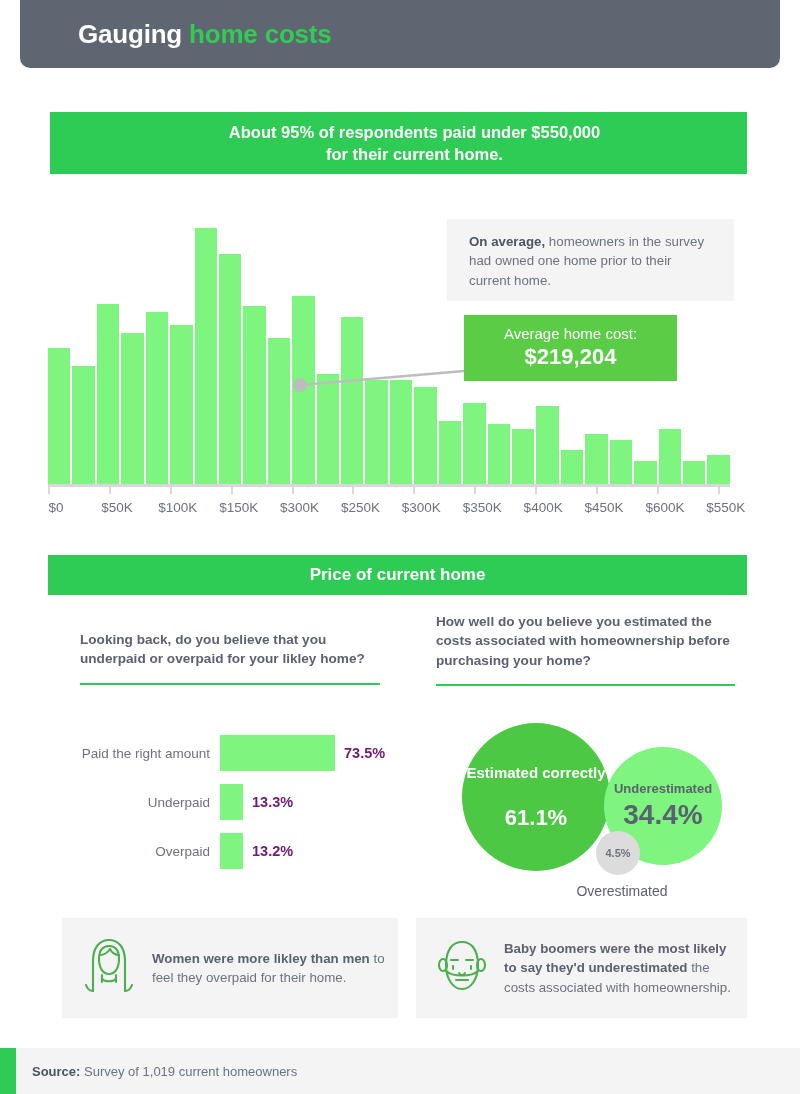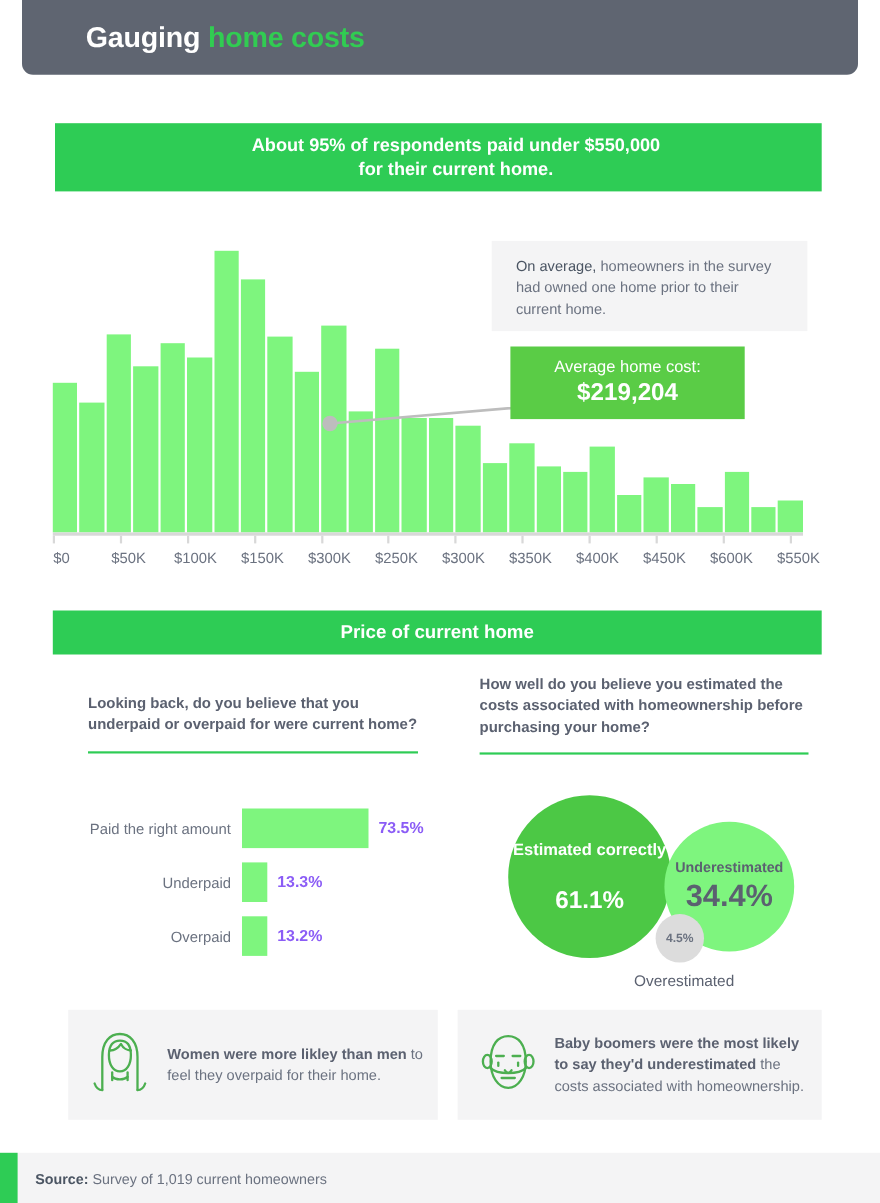--- a/index.html
+++ b/index.html
@@ -96,21 +96,21 @@
     left: 447px; top: 219px;
     width: 287px; height: 82px;
     background: #f4f4f5;
     padding: 13px 18px 0 22px;
   }
   .note-text {
     font-size: 13.3px;
     line-height: 1.45;
     color: #6b7280;
   }
-  .note-text b { color: #4b5563; font-weight: normal; }
+  .note-text b { color: #4b5563; font-weight: bold; }
 
   
   .avg-box {
     position: absolute;
     left: 464px; top: 315px;
     width: 213px; height: 66px;
     background: #5acc46;
     display: flex; flex-direction: column;
     align-items: center; justify-content: center;
     color: #ffffff;
@@ -142,21 +142,21 @@
 
   
   .hbars { position: absolute; left: 40px; top: 735px; width: 380px; }
   .hbar-row { display: flex; align-items: center; height: 36px; margin-bottom: 13px; }
   .hbar-label {
     width: 180px; text-align: right; padding-right: 10px;
     font-size: 13.5px; color: #6b7280; white-space: nowrap;
   }
   .hbar { height: 36px; background: #7ef57e; }
   .hbar-value {
-    margin-left: 9px; font-size: 14.5px; font-weight: bold; color: #8b5cf6;
+    margin-left: 9px; font-size: 14.5px; font-weight: bold; color: #701a75;
     white-space: nowrap;
   }
 
   
   .bubbles { position: absolute; left: 436px; top: 723px; width: 310px; height: 185px; }
   .bubble {
     position: absolute; border-radius: 50%;
     display: flex; flex-direction: column;
     align-items: center; justify-content: center; text-align: center;
   }
@@ -303,21 +303,21 @@
   <div class="avg-box">
     <div class="avg-label">Average home cost:</div>
     <div class="avg-value">$219,204</div>
   </div>
 
   <div class="price-band">
     <div class="price-band-text">Price of current home</div>
   </div>
 
   <div class="q-left">
-    <div class="q-title">Looking back, do you believe that you underpaid or overpaid for were current home?</div>
+    <div class="q-title">Looking back, do you believe that you underpaid or overpaid for your likley home?</div>
     <div class="q-rule"></div>
   </div>
 
   <div class="q-right">
     <div class="q-title">How well do you believe you estimated the costs associated with homeownership before purchasing your home?</div>
     <div class="q-rule"></div>
   </div>
 
   <div class="hbars" id="hbars">
       <div class="hbar-row">

